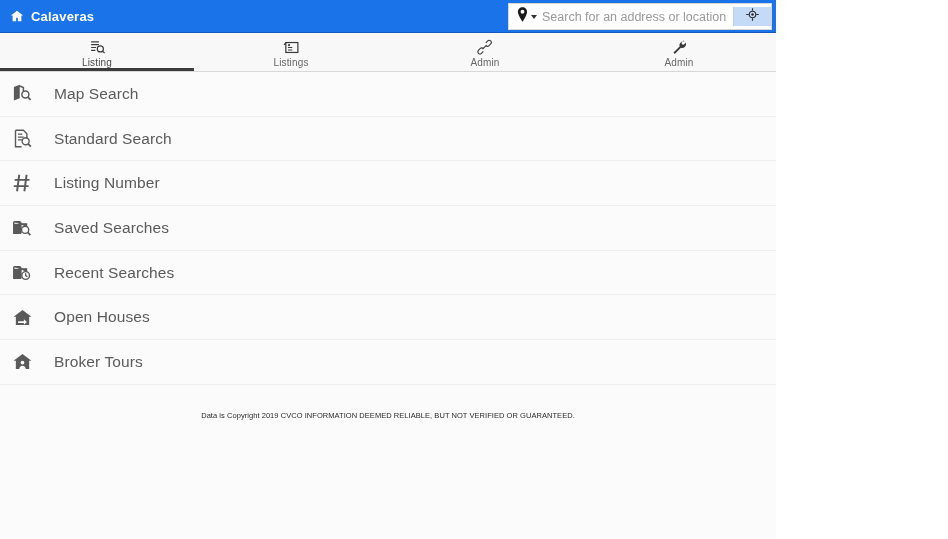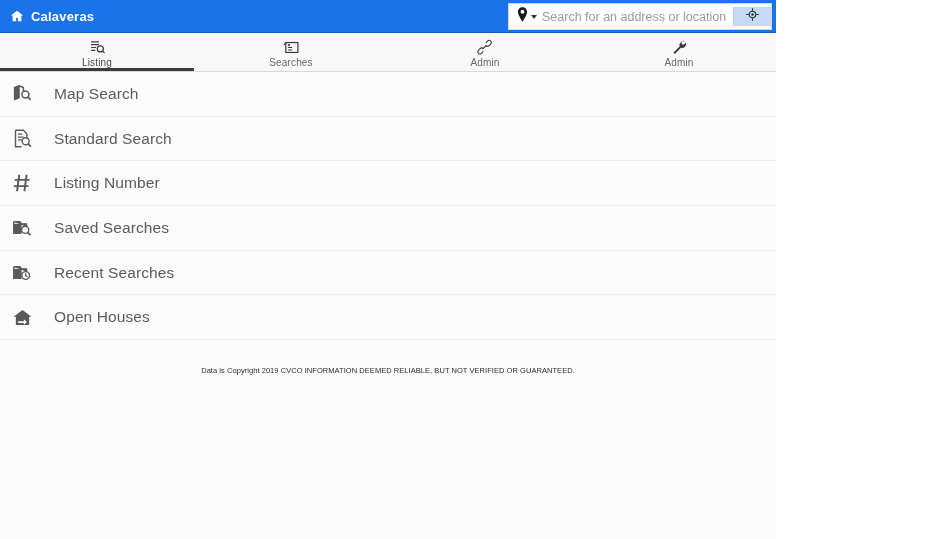--- a/index.html
+++ b/index.html
@@ -185,21 +185,21 @@
 
     <div class="tab">
       <span class="tab-icon">
         <svg width="17" height="17" viewBox="0 0 24 24" fill="none" stroke="#3a3a3a" stroke-width="1.7" aria-hidden="true">
           <rect x="4" y="5" width="17" height="14"></rect>
           <path d="M7 12h6M7 15.5h6" stroke-width="1.5"></path>
           <circle cx="8.5" cy="8.6" r="1.6" fill="#3a3a3a" stroke="none"></circle>
           <path d="M4 5L1.5 8.5"></path>
         </svg>
       </span>
-      <span class="tab-label">Searches</span>
+      <span class="tab-label">Listings</span>
       <span class="tab-underline"></span>
     </div>
 
     <div class="tab">
       <span class="tab-icon">
         <svg width="17" height="17" viewBox="0 0 24 24" fill="none" stroke="#3a3a3a" stroke-width="1.9" aria-hidden="true">
           <path d="M14.2 4.6l3.2-3.2a3.6 3.6 0 0 1 5.1 5.1l-3.2 3.2a3.6 3.6 0 0 1-5.1 0" transform="scale(.82) translate(1,2)"></path>
           <path d="M9.8 19.4l-3.2 3.2a3.6 3.6 0 0 1-5.1-5.1l3.2-3.2a3.6 3.6 0 0 1 5.1 0" transform="scale(.82) translate(1,2)"></path>
           <path d="M8.5 15.5l7-7" transform="scale(.82) translate(1,2)"></path>
         </svg>
@@ -287,20 +287,30 @@
     <div class="menu-item">
       <span class="menu-icon">
         <svg width="21" height="21" viewBox="0 0 24 24" fill="#5a5a5a" aria-hidden="true">
           <path d="M12 3.4L1.8 11.2h2.6v9.4h15.2v-9.4h2.6L12 3.4z"></path>
           <path d="M7 16.2h6.6v-2.1l3.4 3.1-3.4 3.1v-2.1H7z" fill="#fbfbfb"></path>
         </svg>
       </span>
       <span class="menu-label">Open Houses</span>
     </div>
 
+    <div class="menu-item">
+      <span class="menu-icon">
+        <svg width="21" height="21" viewBox="0 0 24 24" fill="#5a5a5a" aria-hidden="true">
+          <path d="M12 3.4L1.8 11.2h2.6v9.4h15.2v-9.4h2.6L12 3.4z"></path>
+          <circle cx="12" cy="13.2" r="2.1" fill="#fbfbfb"></circle>
+          <path d="M8.3 20.6c0-2.2 1.7-3.7 3.7-3.7s3.7 1.5 3.7 3.7z" fill="#fbfbfb"></path>
+        </svg>
+      </span>
+      <span class="menu-label">Broker Tours</span>
+    </div>
 
   </div>
 
   <div class="footer">
     <span class="footer-text">Data is Copyright 2019 CVCO INFORMATION DEEMED RELIABLE, BUT NOT VERIFIED OR GUARANTEED.</span>
   </div>
 
   <div class="filler"></div>
 </div>
 

